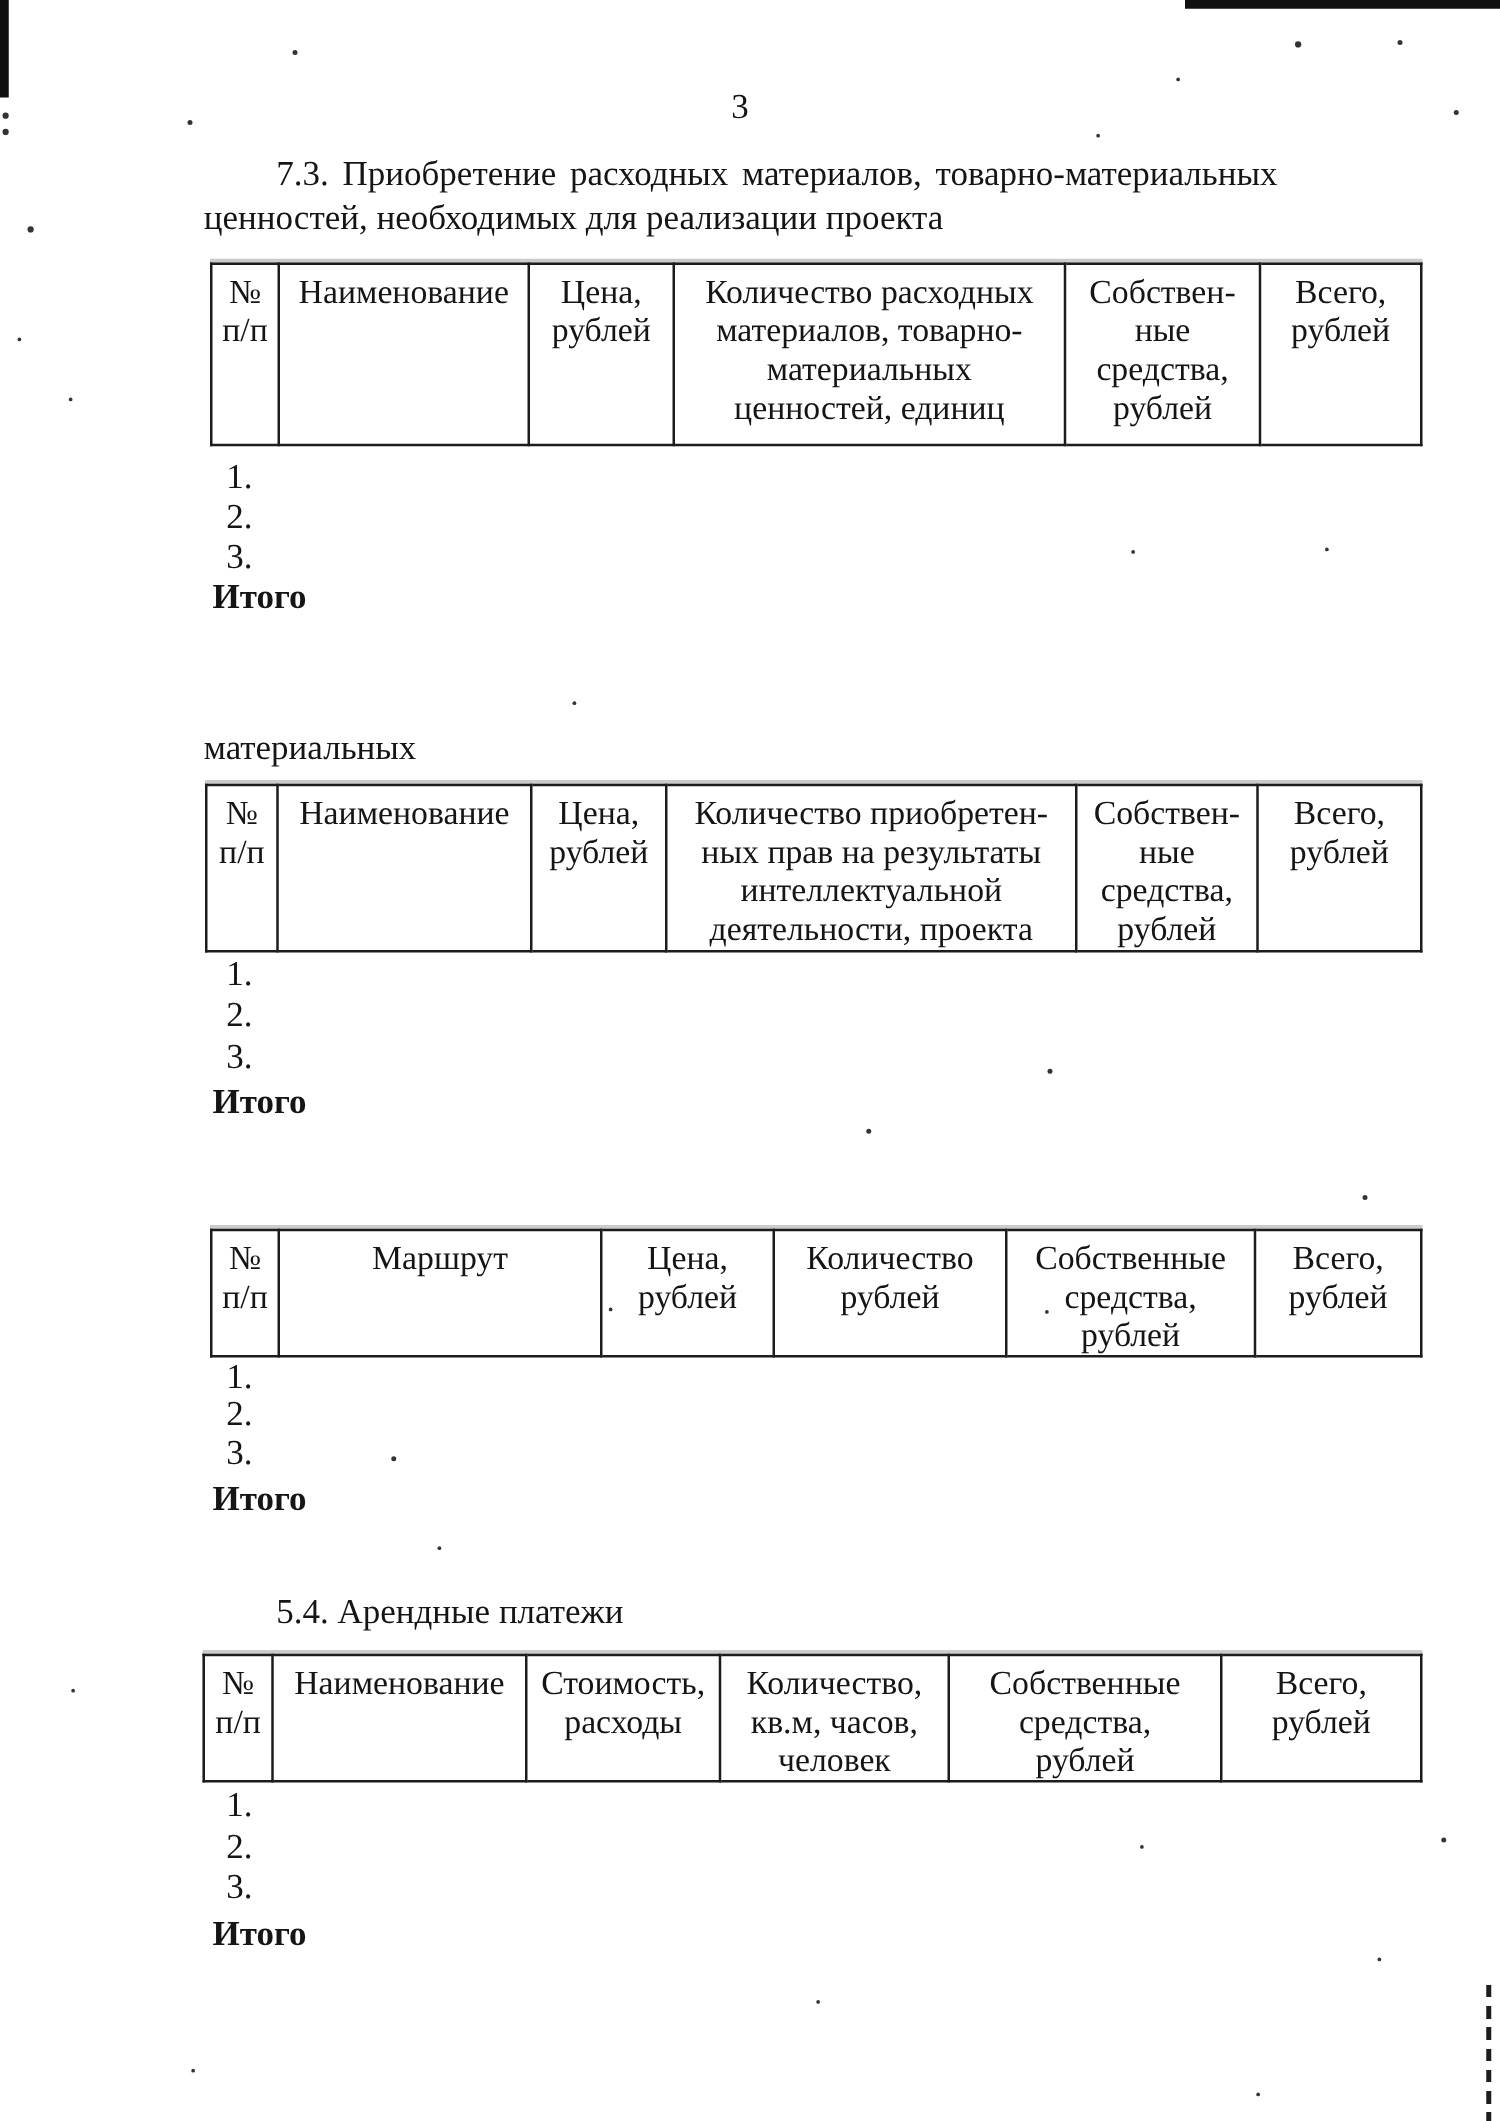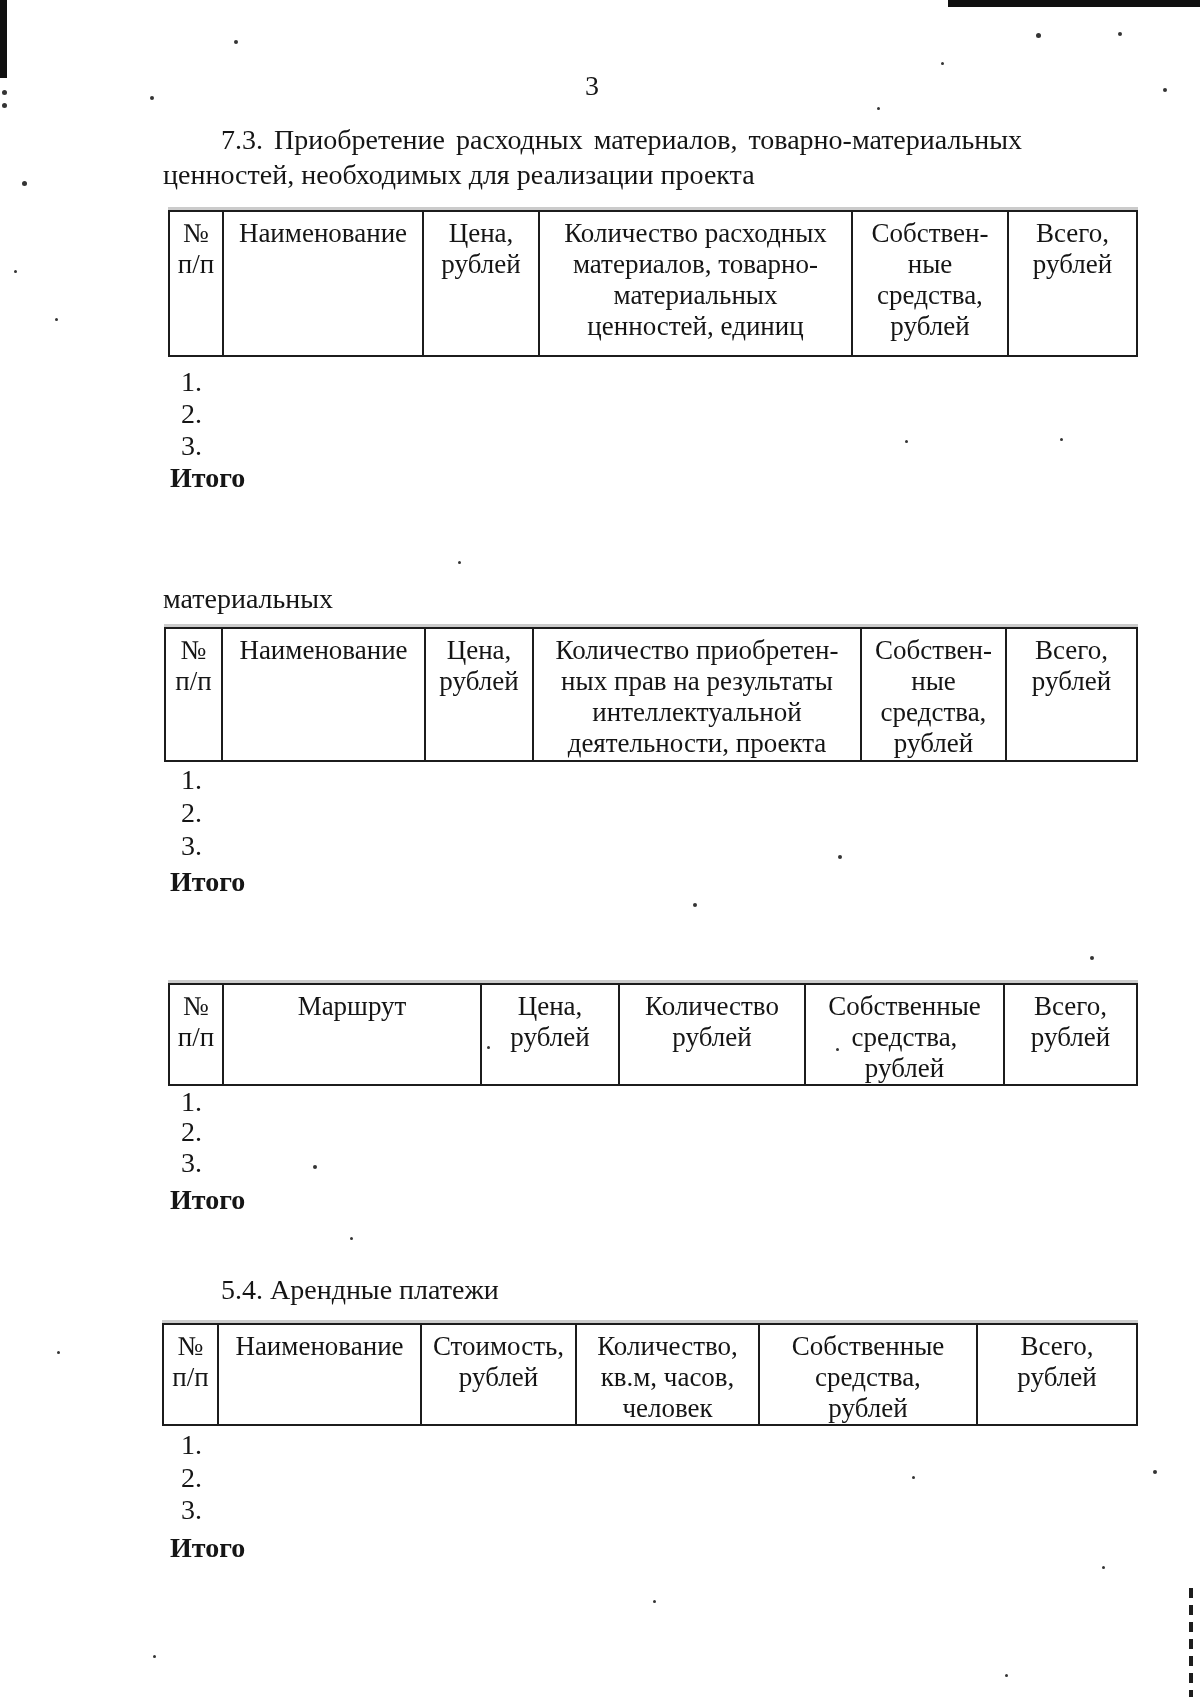--- a/index.html
+++ b/index.html
@@ -189,21 +189,21 @@
       <col style="width:183px">
         <col style="width:218px">
         <col style="width:160px">
     </colgroup>
     <tbody>
         <tr>
       <th>№
 п/п</th>
       <th>Наименование</th>
       <th>Стоимость,
-рублей</th>
+расходы</th>
       <th>Количество,
 кв.м, часов,
 человек</th>
       <th>Собственные
 средства,
 рублей</th>
       <th>Всего,
 рублей</th>
     </tr>
   </tbody>

